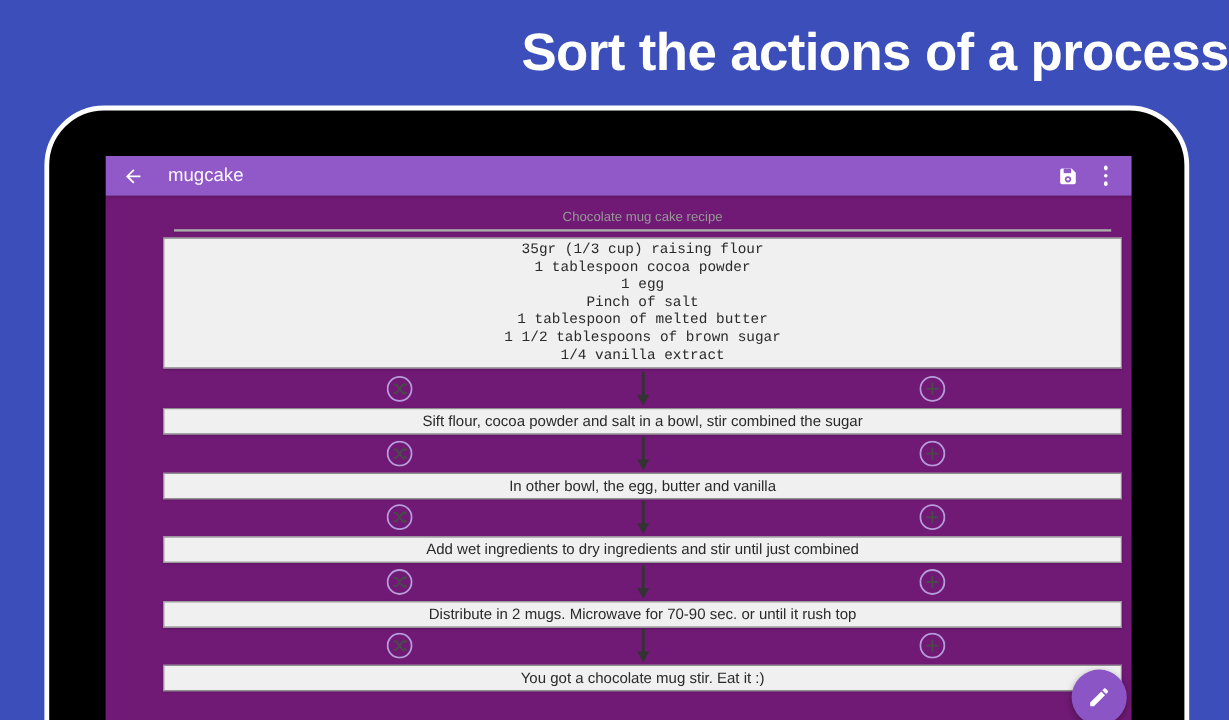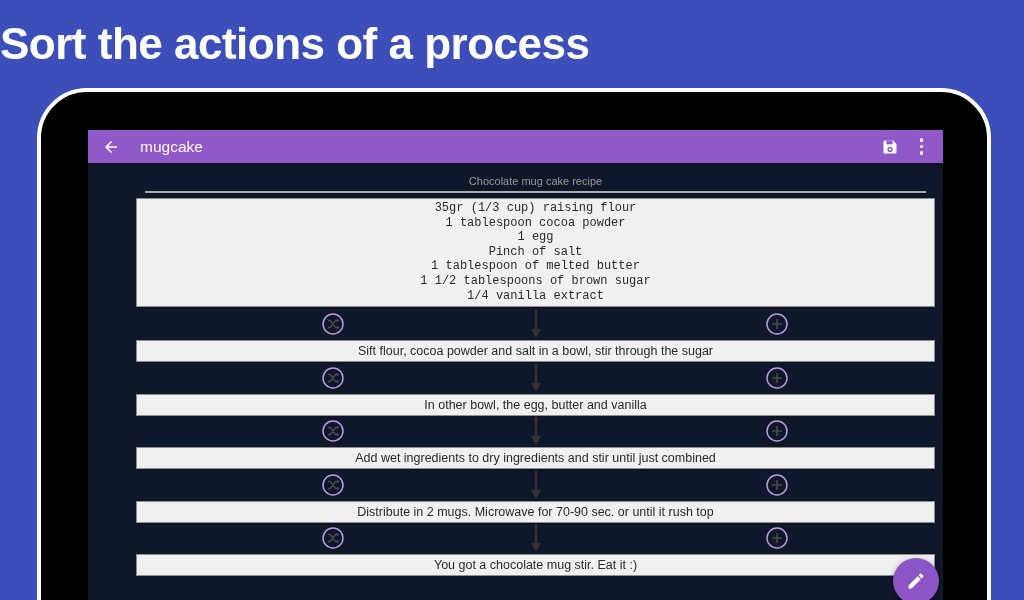--- a/index.html
+++ b/index.html
@@ -7,21 +7,21 @@
     width: 1024px; height: 600px;
     overflow: hidden;
     background: #3C4EB9;
     font-family: "Liberation Sans", sans-serif;
     position: relative;
   }
   
   .banner {
     position: absolute; left: 0; top: 0;
     width: 1024px; height: 88px;
-    display: flex; align-items: center; justify-content: flex-start;
+    display: flex; align-items: center; justify-content: flex-end;
   }
   .banner-title {
     color: #FFFFFF;
     font-size: 44px;
     font-weight: bold;
     letter-spacing: -0.5px;
   }
   
   .tablet {
     position: absolute;
@@ -29,21 +29,21 @@
     width: 954px; height: 580px;
     background: #000000;
     border: 4px solid #FFFFFF;
     border-radius: 50px;
   }
   
   .screen {
     position: absolute;
     left: 88px; top: 130px;
     width: 855px; height: 470px;
-    background: #0f172a;
+    background: #701a75;
     overflow: hidden;
   }
   
   .toolbar {
     height: 33px;
     background: #9159C8;
     display: flex; align-items: center;
     padding: 0 13px 0 14px;
     box-shadow: 0 1px 3px rgba(0,0,0,0.18);
     position: relative; z-index: 5;
@@ -185,21 +185,21 @@
       <svg class="flow-arrow" viewBox="0 0 14 28">
         <rect x="5.8" y="0" width="2.4" height="19.5" fill="#333333"></rect>
         <polygon points="2,19 12,19 7,28" fill="#333333"></polygon>
       </svg>
       <svg class="icon-circle add" viewBox="0 0 22 22">
         <circle cx="11" cy="11" r="10" fill="none" stroke="#B79CDC" stroke-width="1.5"></circle>
         <path d="M11 6 V16 M6 11 H16" stroke="#4A4A4A" stroke-width="1.6" fill="none"></path>
       </svg>
     </div>
 
-    <div class="box step">Sift flour, cocoa powder and salt in a bowl, stir through the sugar</div>
+    <div class="box step">Sift flour, cocoa powder and salt in a bowl, stir combined the sugar</div>
 
     <div class="connector">
       <svg class="icon-circle shuffle" viewBox="0 0 22 22">
         <circle cx="11" cy="11" r="10" fill="none" stroke="#B79CDC" stroke-width="1.5"></circle>
         <path d="M6 7.5 H8.2 L13.6 14.5 H15.4 M6 14.5 H8.2 L13.6 7.5 H15.4" stroke="#4A4A4A" stroke-width="1.5" fill="none"></path>
         <path d="M14.9 12.8 L17.6 14.5 L14.9 16.2 Z" fill="#4A4A4A"></path>
         <path d="M14.9 5.8 L17.6 7.5 L14.9 9.2 Z" fill="#4A4A4A"></path>
       </svg>
       <svg class="flow-arrow" viewBox="0 0 14 28">
         <rect x="5.8" y="0" width="2.4" height="19.5" fill="#333333"></rect>

